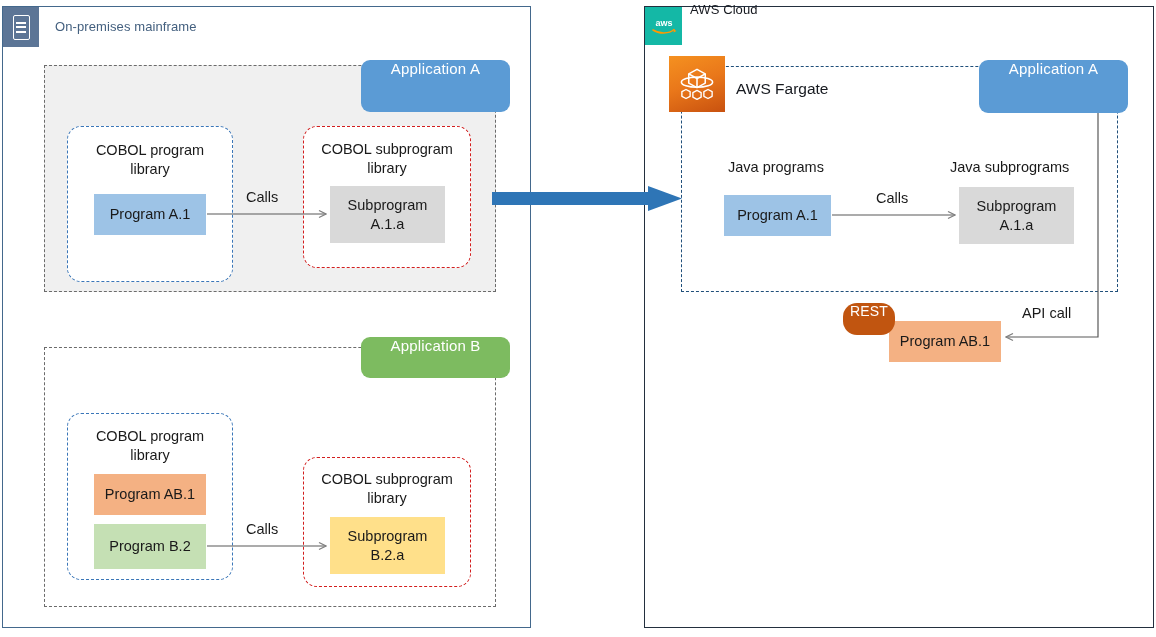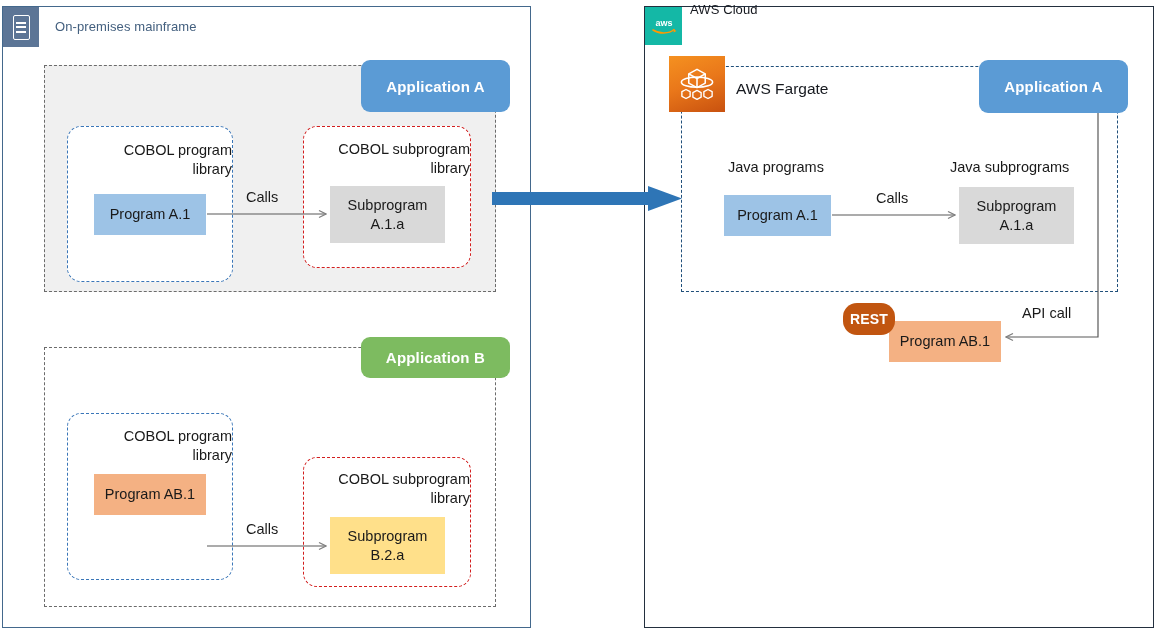--- a/index.html
+++ b/index.html
@@ -84,21 +84,21 @@
   #fargate-box {
     left: 681px; top: 66px; width: 437px; height: 226px;
     border: 1.4px dashed #1f4f7a; background: #ffffff;
   }
 
   
   .lib-box {
     position: absolute;
     border-radius: 14px;
     background: #ffffff;
-    text-align: right;
+    text-align: center;
   }
   .lib-box.blue { border: 1.4px dashed #3a76b8; }
   .lib-box.red  { border: 1.4px dashed #d21e1e; }
   .lib-title {
     position: absolute; left: 0; right: 0;
     font-size: 14.5px; line-height: 19px; color: #1a1a1a;
   }
   #cobol-prog-lib-a   { left: 67px;  top: 126px; width: 166px; height: 156px; }
   #cobol-sub-lib-a    { left: 303px; top: 126px; width: 168px; height: 142px; }
   #cobol-prog-lib-b   { left: 67px;  top: 413px; width: 166px; height: 167px; }
@@ -119,22 +119,22 @@
   #subprogram-b2a-onprem { left: 330px; top: 517px; width: 115px; height: 57px; background: #ffe08a; }
 
   #program-a1-aws    { left: 724px; top: 195px; width: 107px; height: 41px;  background: #9dc3e6; }
   #subprogram-a1a-aws{ left: 959px; top: 187px; width: 115px; height: 57px;  background: #d9d9d9; }
   #program-ab1-aws   { left: 889px; top: 321px; width: 112px; height: 41px;  background: #f4b183; }
 
   
   .badge {
     position: absolute;
     border-radius: 9px;
-    display: flex; align-items: center; justify-content: center;
-    color: #ffffff; font-weight: bold;
+    display: flex; align-items: flex-start; justify-content: center;
+    color: #ffffff; font-weight: normal;
     font-size: 15px; letter-spacing: .2px;
   }
   #app-a-badge-left  { left: 361px; top: 60px;  width: 149px; height: 52px; background: #5b9bd5; }
   #app-b-badge-left  { left: 361px; top: 337px; width: 149px; height: 41px; background: #7dbb60; }
   #app-a-badge-right { left: 979px; top: 60px;  width: 149px; height: 53px; background: #5b9bd5; }
   #rest-badge {
     left: 843px; top: 303px; width: 52px; height: 32px;
     background: #c15510; border-radius: 14px; font-size: 14px;
   }
 
@@ -215,20 +215,23 @@
 
   <div class="lib-box red" id="cobol-sub-lib-b">
     <div class="lib-title" style="top:12px;">COBOL subprogram</div>
     <div class="lib-title" style="top:31px;">library</div>
   </div>
 
   <div class="prog" id="program-ab1-onprem">
     <span>Program AB.1</span>
   </div>
 
+  <div class="prog" id="program-b2-onprem">
+    <span>Program B.2</span>
+  </div>
 
   <div class="prog" id="subprogram-b2a-onprem">
     <span>
       <span>Subprogram</span><br>
       <span>B.2.a</span>
     </span>
   </div>
 
   <div class="free-label" id="calls-b-onprem">Calls</div>
 

